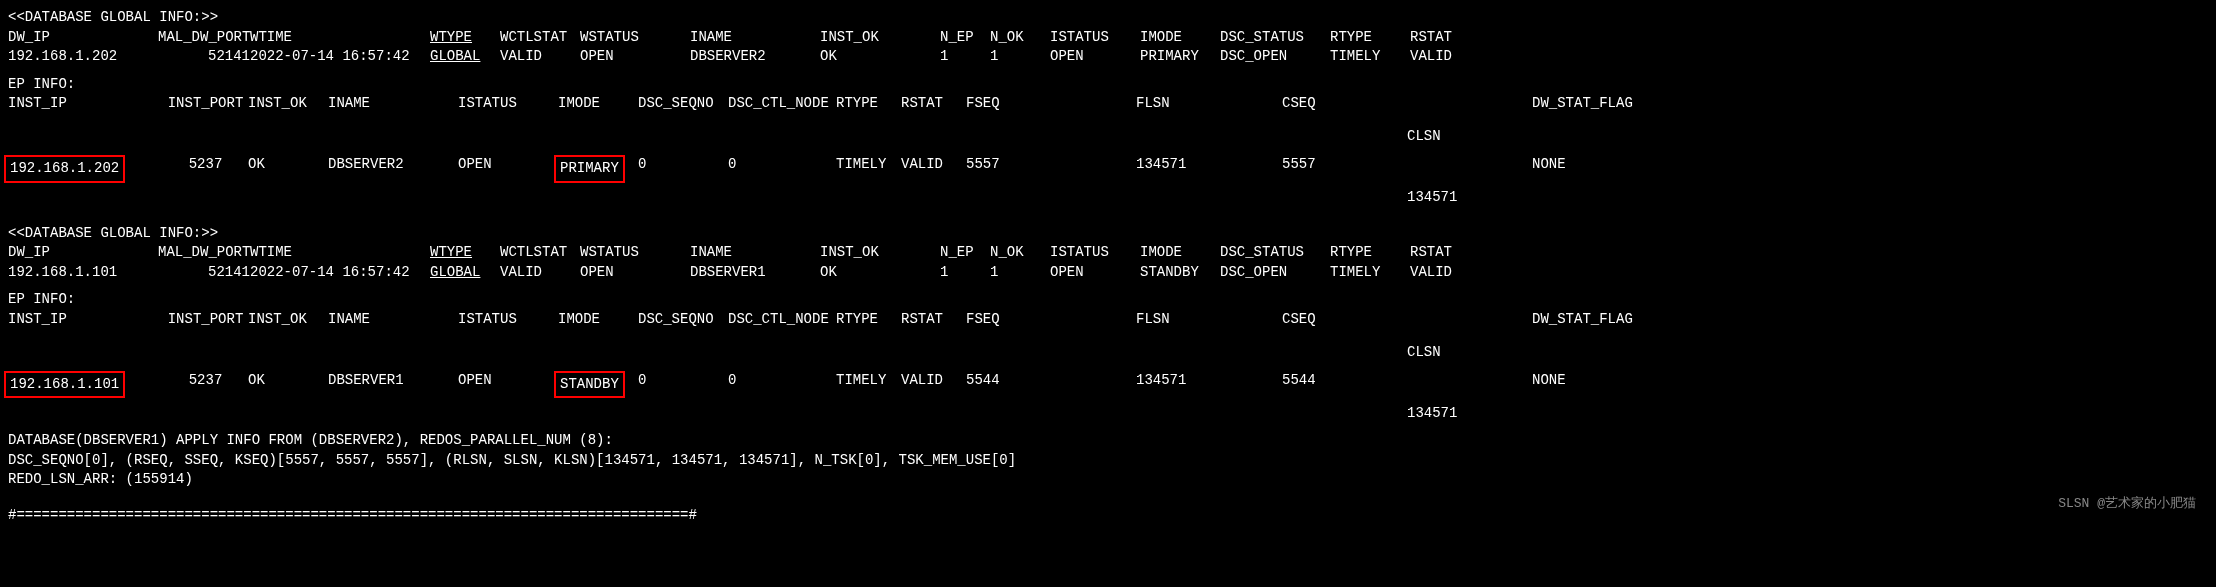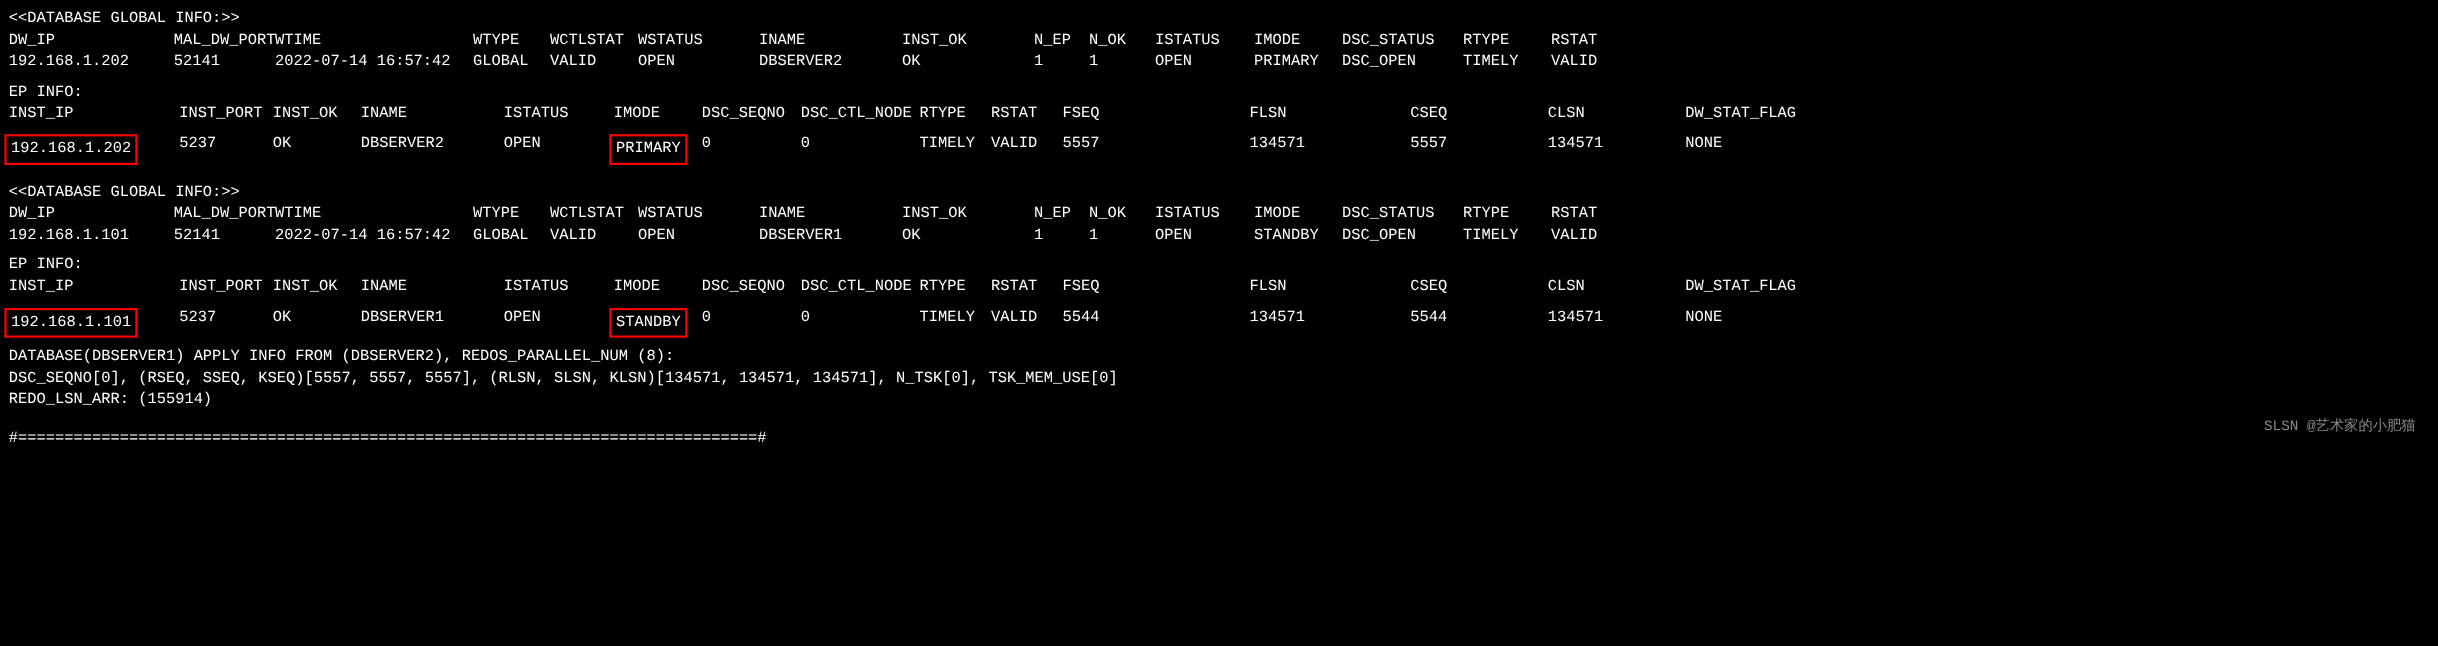--- a/index.html
+++ b/index.html
@@ -13,49 +13,49 @@
       line-height: 1.4;
       position: relative;
     }
     .line {
       display: block;
     }
     .row {
       display: flex;
     }
     .col-dw-ip { width: 150px; }
-    .col-mal { width: 92px; }
+    .col-mal { width: 92px; text-align: right; }
     .col-wtime { width: 180px; }
-    .col-wtype { width: 70px; }
+    .col-wtype { width: 70px; text-decoration: underline; }
     .col-wctl { width: 80px; }
     .col-wstatus { width: 110px; }
     .col-iname { width: 130px; }
     .col-instok { width: 80px; }
     .col-nep { width: 50px; margin-left: 40px; }
     .col-nok { width: 60px; }
     .col-istatus { width: 90px; }
     .col-imode2 { width: 80px; }
     .col-dsc { width: 110px; }
     .col-rtype { width: 80px; }
     .col-rstat { width: 70px; }
     
     .col-instip { width: 155px; }
-    .col-instport { width: 85px; }
+    .col-instport { width: 85px; text-align: center; }
     .col-instok2 { width: 80px; }
     .col-iname2 { width: 130px; }
     .col-istatus2 { width: 100px; }
     .col-imode { width: 80px; }
     .col-dscseq { width: 90px; }
     .col-dscctl { width: 108px; }
     .col-rtype2 { width: 65px; }
     .col-rstat2 { width: 65px; }
     .col-fseq { width: 130px; }
     .col-flsn { width: 120px; margin-left: 40px; }
     .col-cseq { width: 125px; margin-left: 26px; }
-    .col-clsn { width: 125px; }
+    .col-clsn { width: 125px; margin-top: 33px; }
     .col-dwstat { width: 130px; }
     
     .redbox {
       border: 2px solid #ff0000;
       display: inline-block;
       padding: 2px 4px;
       margin-left: -4px;
     }
     .watermark {
       position: absolute;

